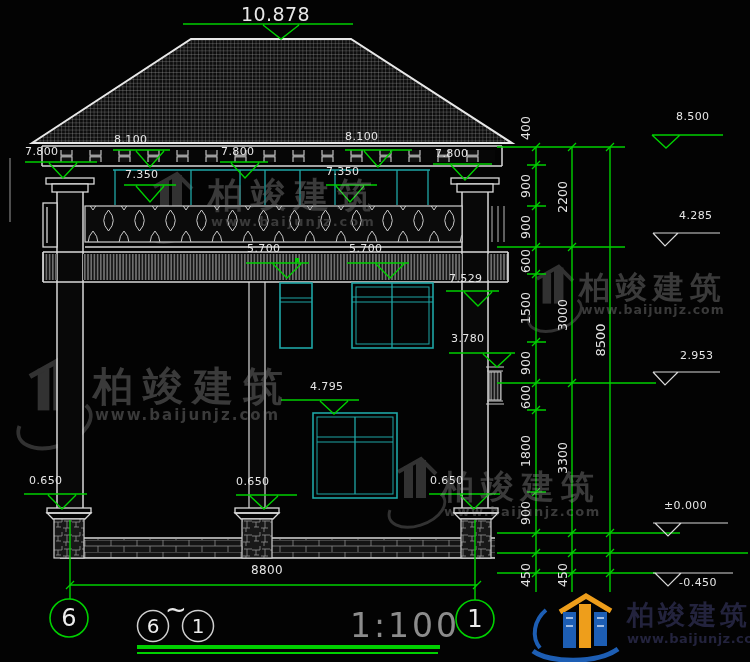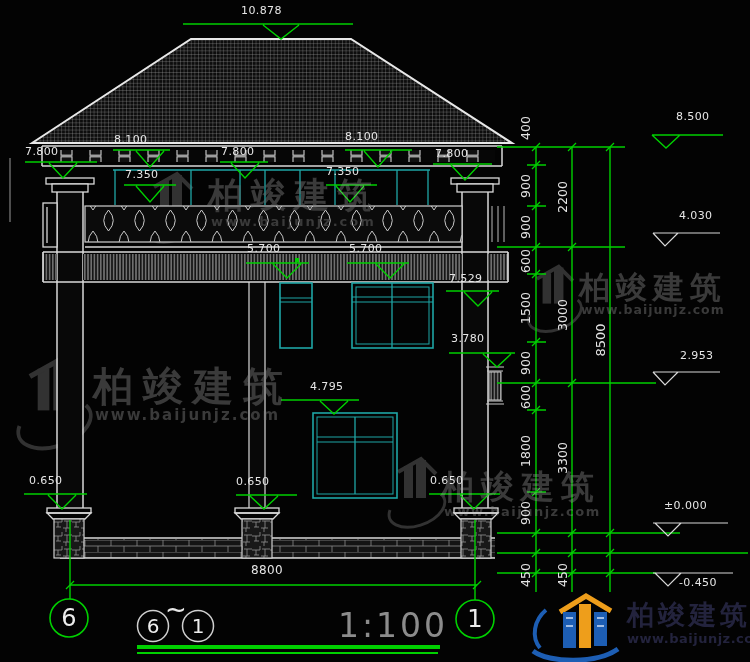--- a/index.html
+++ b/index.html
@@ -224,41 +224,41 @@
     <path d="M533 651C549 663 597 664 618 649" stroke="#1d5eb4" stroke-width="5" fill="none"></path>
     <path d="M540 648C531 637 534 620 546 610" stroke="#1d5eb4" stroke-width="4" fill="none"></path>
     <path d="M560 612L586 596L611 611" stroke="#ee9e1b" stroke-width="5" fill="none"></path>
     <rect x="563" y="612" width="13" height="36" fill="#1d5eb4"></rect>
     <rect x="579" y="604" width="12" height="44" fill="#ee9e1b"></rect>
     <rect x="594" y="612" width="13" height="34" fill="#1d5eb4"></rect>
     <path d="M566 618h7M566 626h7M597 618h7M597 626h7" stroke="#cfe0f5" stroke-width="1.5"></path>
   </g>
 </svg>
 
-<span class="t" style="left:241px;top:5px;font-size:11px">10.878</span>
+<span class="t" style="left:241px;top:5px;font-size:19px">10.878</span>
 
 <span class="t" style="left:114px;top:134px">8.100</span>
 <span class="t" style="left:345px;top:131px">8.100</span>
 <span class="t" style="left:25px;top:146px">7.800</span>
 <span class="t" style="left:221px;top:146px">7.800</span>
 <span class="t" style="left:435px;top:148px">7.800</span>
 <span class="t" style="left:125px;top:169px">7.350</span>
 <span class="t" style="left:326px;top:166px">7.350</span>
 <span class="t" style="left:247px;top:243px">5.700</span>
 <span class="t" style="left:349px;top:243px">5.700</span>
 <span class="t" style="left:449px;top:273px">7.529</span>
 <span class="t" style="left:451px;top:333px">3.780</span>
 <span class="t" style="left:310px;top:381px">4.795</span>
 <span class="t" style="left:29px;top:475px">0.650</span>
 <span class="t" style="left:236px;top:476px">0.650</span>
 <span class="t" style="left:430px;top:475px">0.650</span>
 <span class="t" style="left:251px;top:564px;font-size:12px">8800</span>
 
 <span class="t" style="left:676px;top:111px">8.500</span>
-<span class="t" style="left:679px;top:210px">4.030</span>
+<span class="t" style="left:679px;top:210px">4.285</span>
 <span class="t" style="left:680px;top:350px">2.953</span>
 <span class="t" style="left:664px;top:500px">±0.000</span>
 <span class="t" style="left:679px;top:577px">-0.450</span>
 
 <span class="v" style="left:526px;top:128px">400</span>
 <span class="v" style="left:526px;top:186px">900</span>
 <span class="v" style="left:526px;top:227px">900</span>
 <span class="v" style="left:526px;top:261px">600</span>
 <span class="v" style="left:526px;top:308px">1500</span>
 <span class="v" style="left:526px;top:363px">900</span>
@@ -271,21 +271,21 @@
 <span class="v" style="left:563px;top:315px">3000</span>
 <span class="v" style="left:563px;top:458px">3300</span>
 <span class="v" style="left:600px;top:340px;font-size:13px">8500</span>
 
 <span class="c" style="left:69px;top:618px;font-size:24px">6</span>
 <span class="c" style="left:475px;top:619px;font-size:24px">1</span>
 
 <span class="c" style="left:153px;top:626px;font-size:20px">6</span>
 <span class="c" style="left:176px;top:610px;font-size:26px;color:#e8e8e8">~</span>
 <span class="c" style="left:198px;top:626px;font-size:20px">1</span>
-<span class="scale" style="left:338px;top:609px;font-size:33px;letter-spacing:3px">1:100</span>
+<span class="scale" style="left:350px;top:609px;font-size:33px;letter-spacing:3px">1:100</span>
 
 <span class="wm" style="left:93px;top:366px;font-size:40px;letter-spacing:10px">柏竣建筑</span>
 <span class="wm wmu" style="left:95px;top:408px;font-size:15px;letter-spacing:2px">www.baijunjz.com</span>
 <span class="wm" style="left:208px;top:178px;font-size:35px;letter-spacing:8px">柏竣建筑</span>
 <span class="wm wmu" style="left:211px;top:215px;font-size:13px;letter-spacing:2px">www.baijunjz.com</span>
 <span class="wm" style="left:579px;top:272px;font-size:31px;letter-spacing:6px">柏竣建筑</span>
 <span class="wm wmu" style="left:581px;top:304px;font-size:12.5px;letter-spacing:1px">www.baijunjz.com</span>
 <span class="wm" style="left:441px;top:470px;font-size:33px;letter-spacing:7px">柏竣建筑</span>
 <span class="wm wmu" style="left:444px;top:505px;font-size:13px;letter-spacing:1.5px">www.baijunjz.com</span>
 

